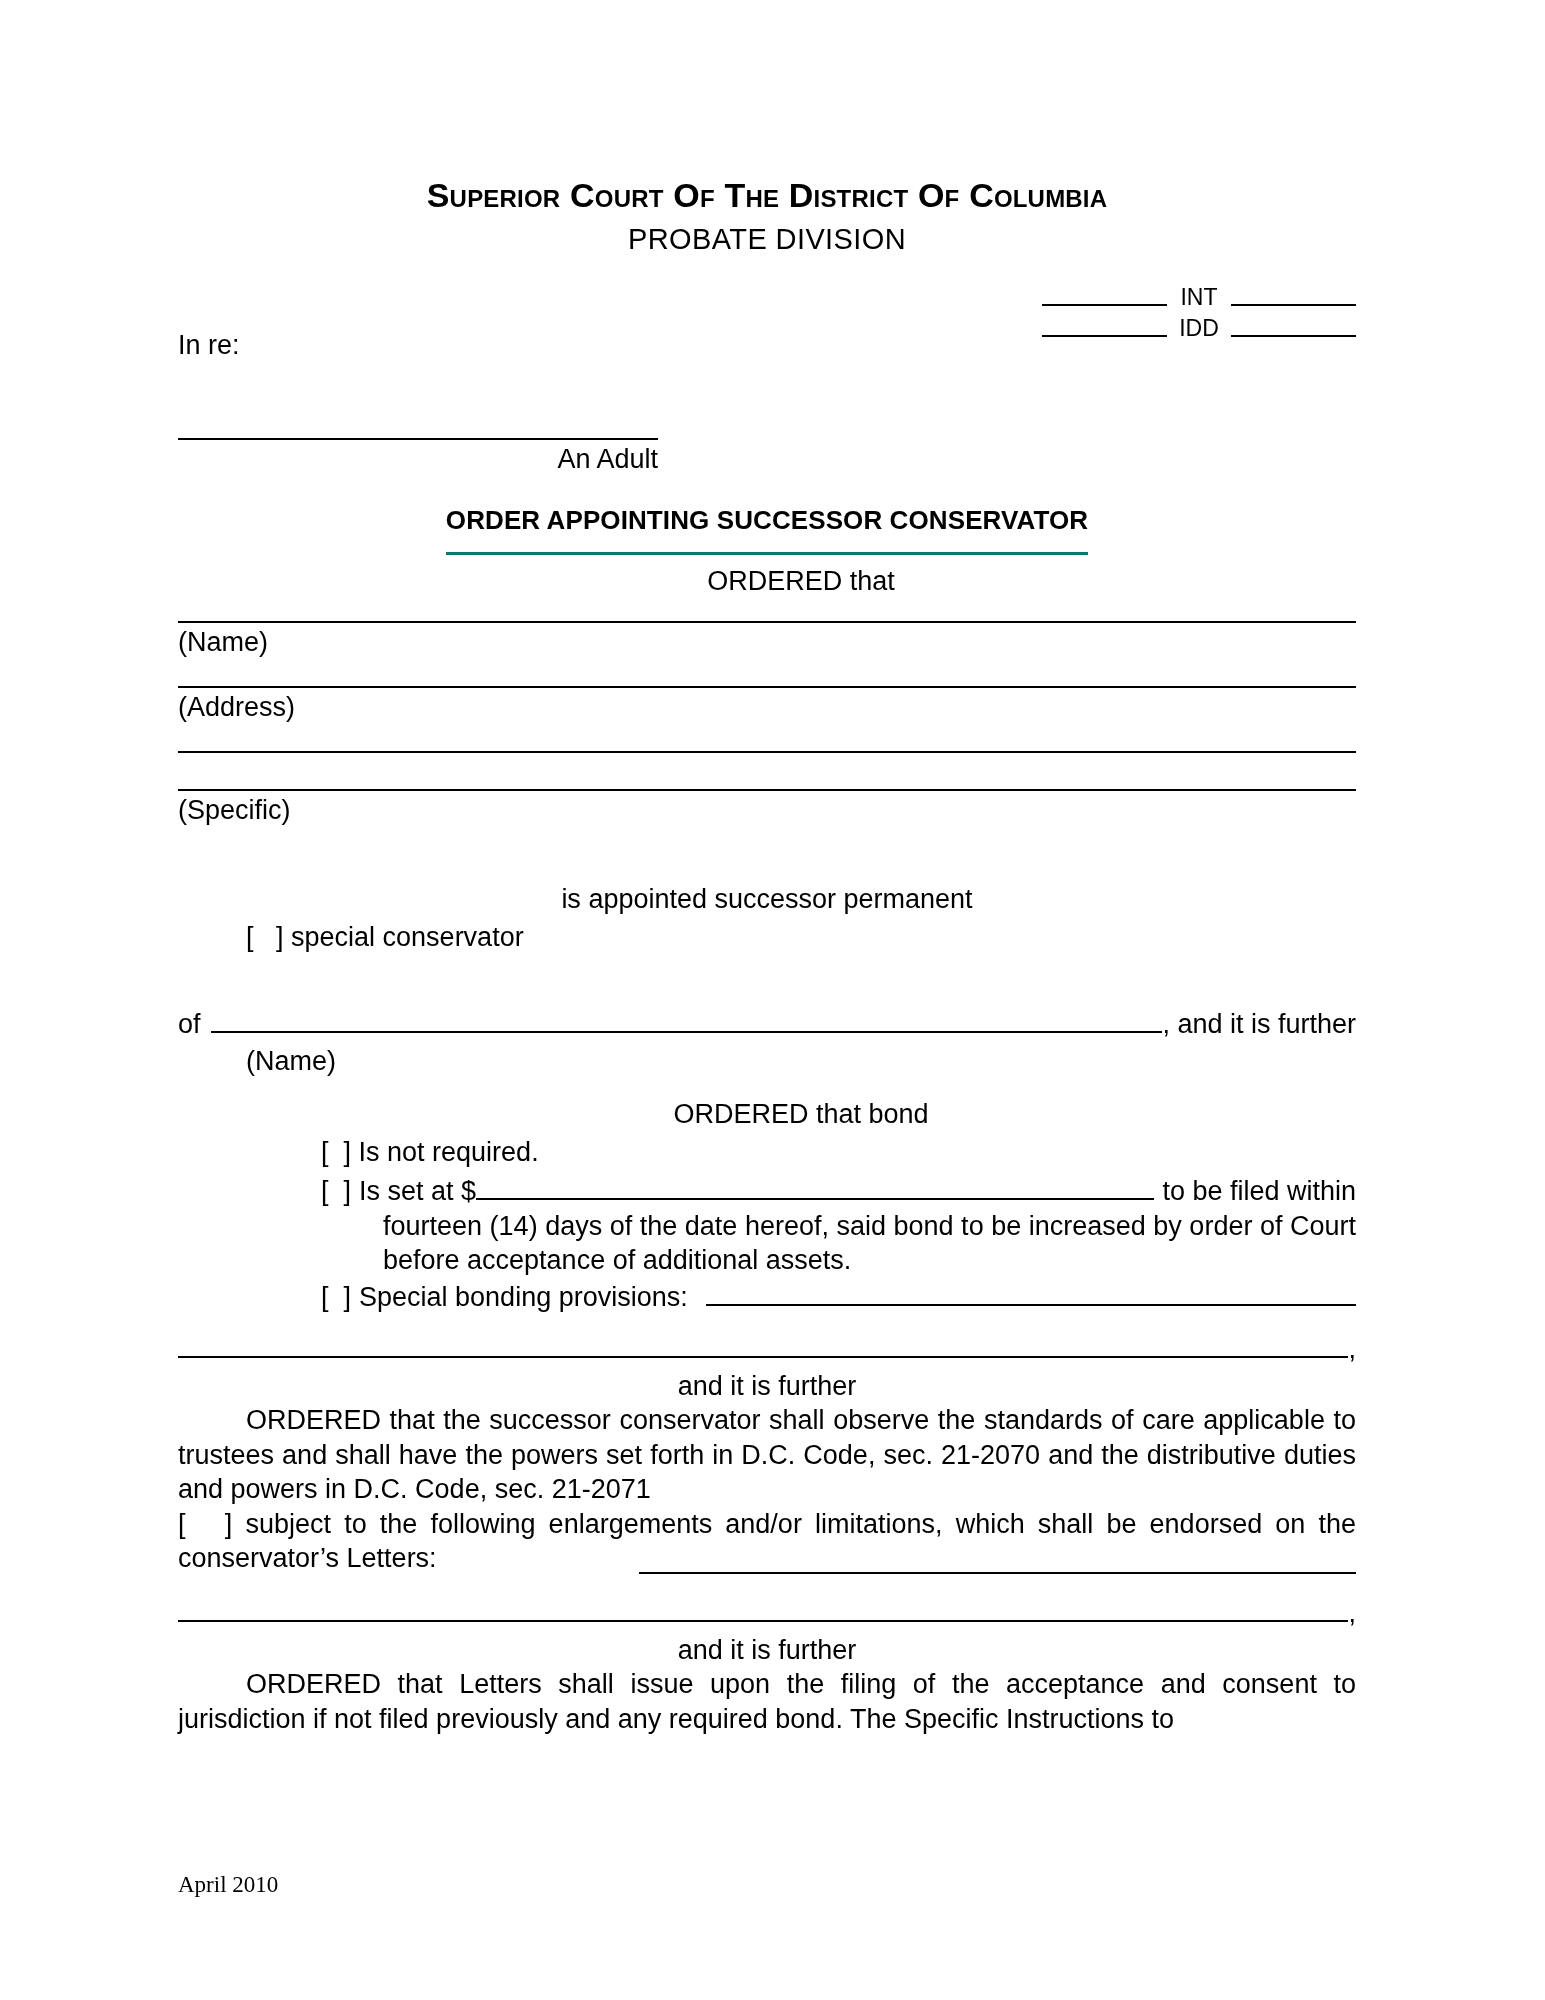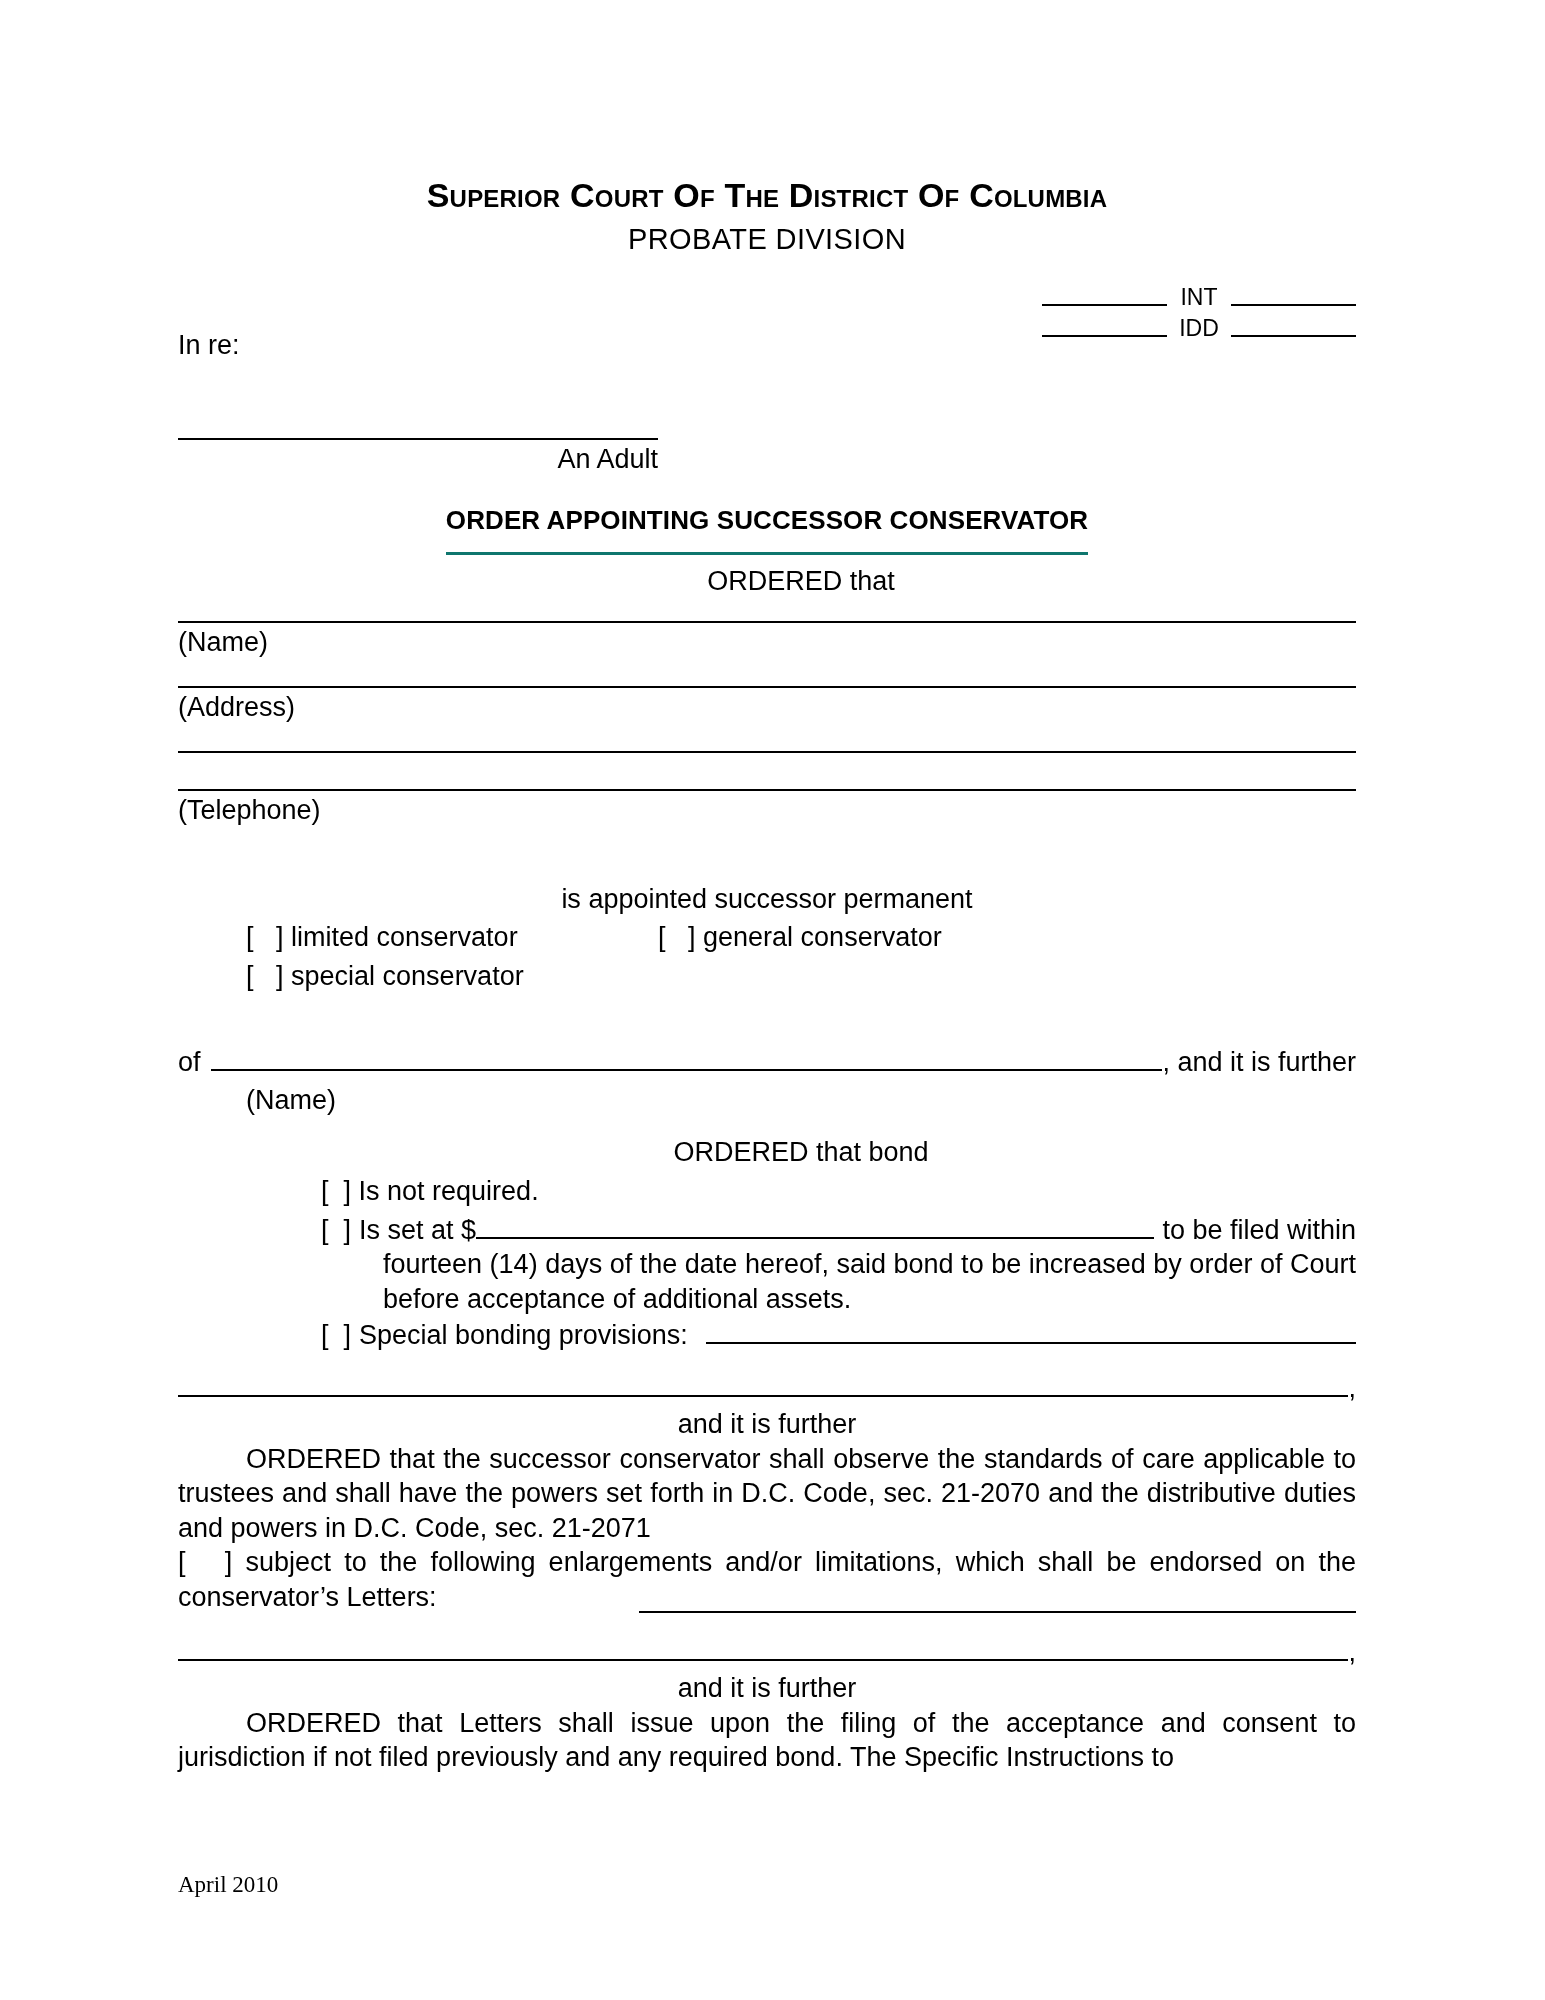--- a/index.html
+++ b/index.html
@@ -229,32 +229,26 @@
       <div style="margin-top:28px;">
         <div class="rule-full"></div>
         <div class="lbl-under" style="margin-top:4px;">(Address)</div>
       </div>
 
       <div style="margin-top:28px;">
         <div class="rule-full"></div>
       </div>
       <div style="margin-top:36px;">
         <div class="rule-full"></div>
-        <div class="lbl-under" style="margin-top:4px;">(Telephone)</div>
+        <div class="lbl-under" style="margin-top:4px;">(Specific)</div>
       </div>
 
       <p class="p nojust" style="margin-top:56px;">is appointed successor permanent</p>
 
       <div class="tab1" style="margin-top:4px;">
-        <div style="display:flex;">
-          <div style="width:412px;"><span class="cb">[   ]</span>
-            <span>limited conservator</span></div>
-          <div><span class="cb">[   ]</span>
-            <span>general conservator</span></div>
-        </div>
         <div style="margin-top:4px;"><span class="cb">[   ]</span>
           <span>special conservator</span></div>
       </div>
 
       <div class="row-flex" style="margin-top:52px;">
         <span>of</span>
         <span class="fill" style="margin-left:10px;"></span>
         <span>, and it is further</span>
       </div>
       <div class="tab1" style="margin-top:3px;">(Name)</div>

